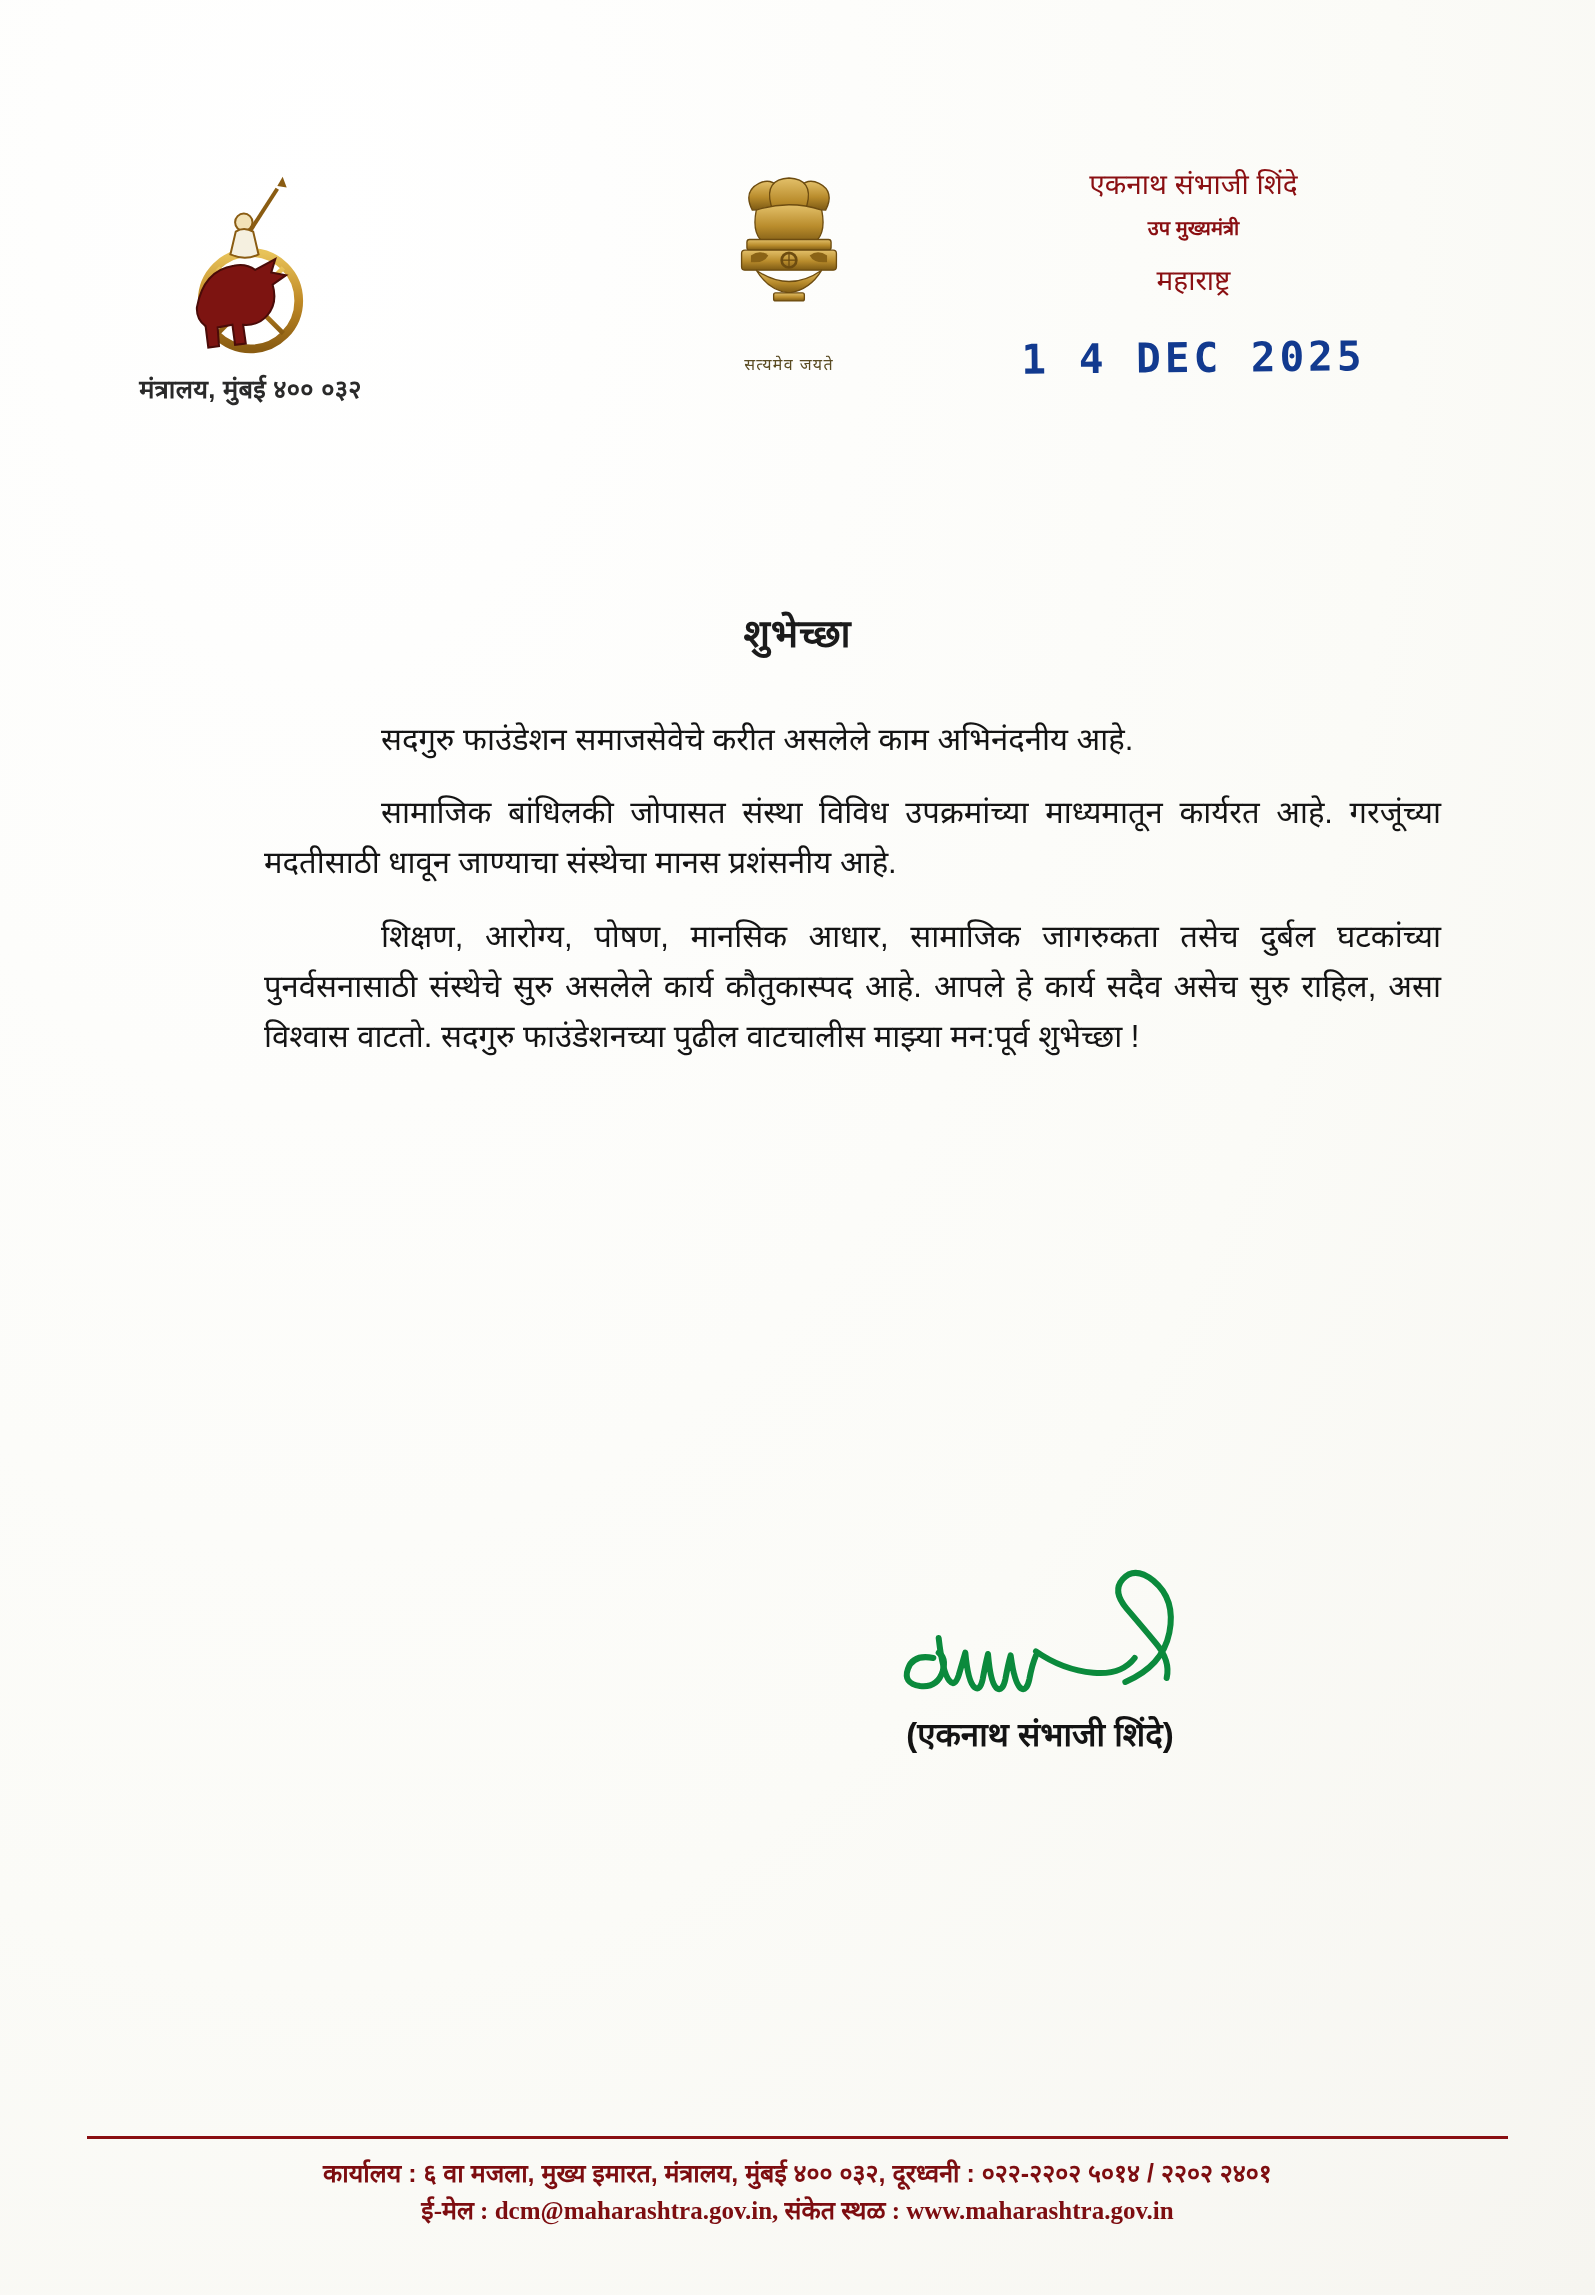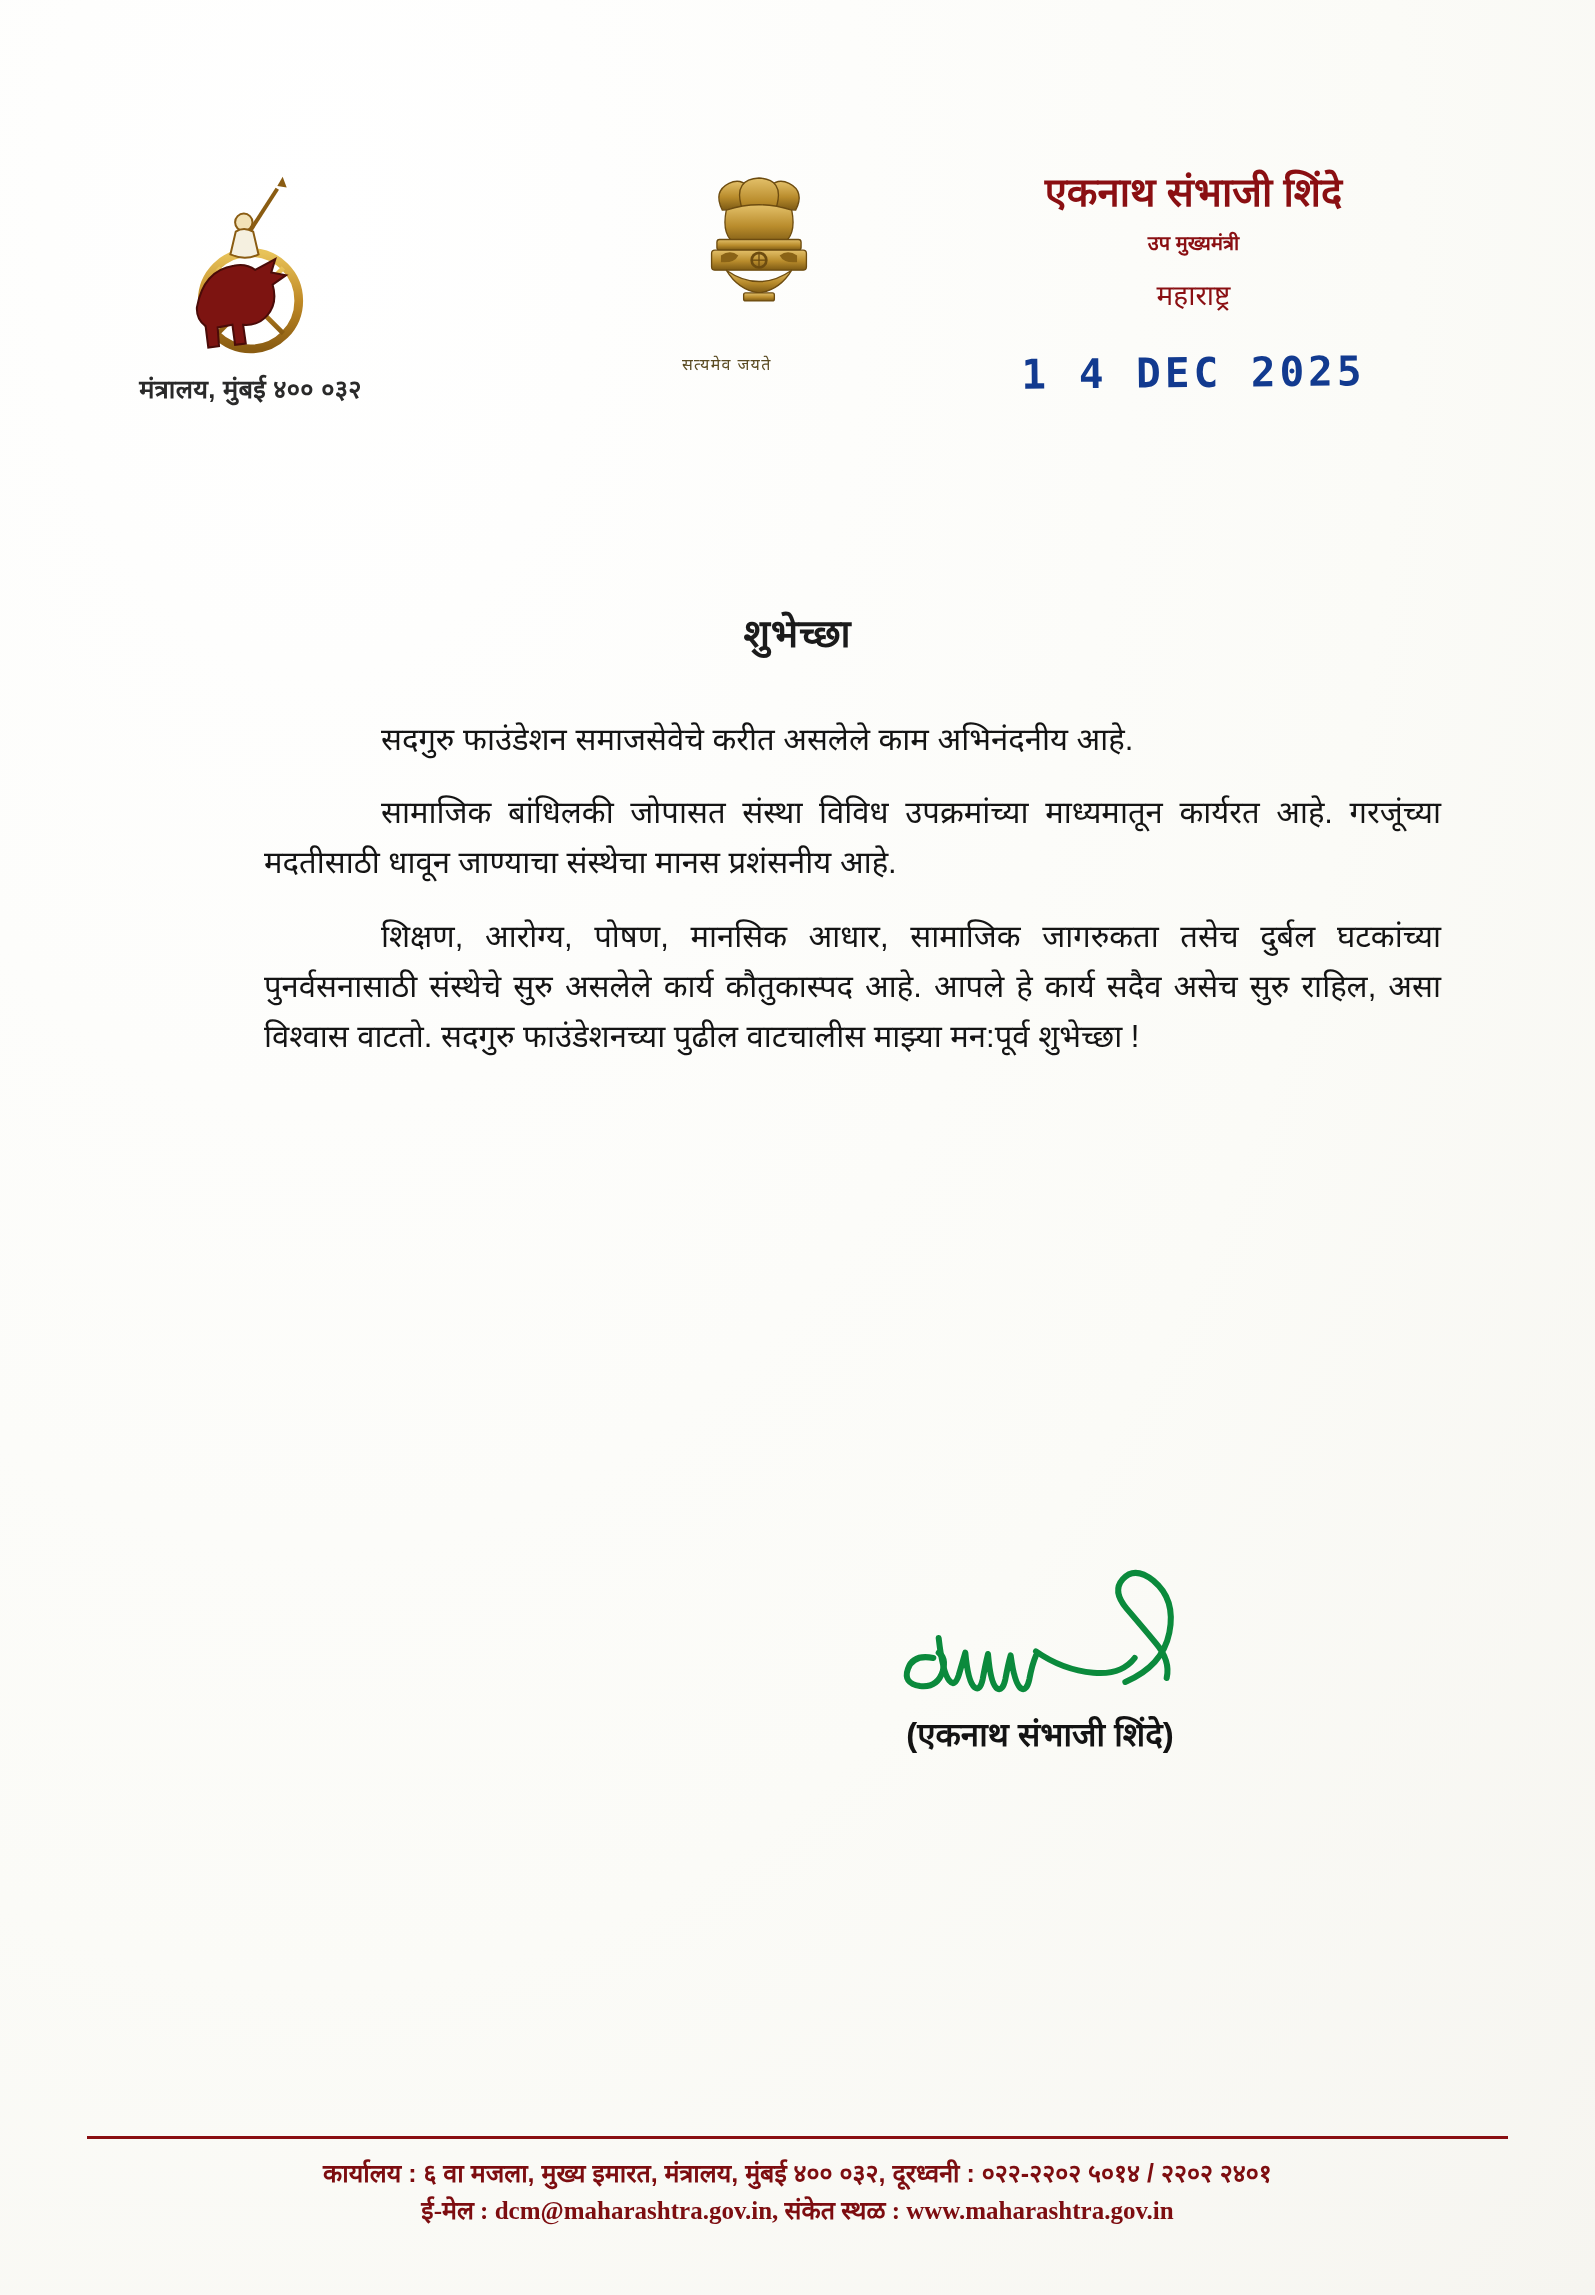--- a/index.html
+++ b/index.html
@@ -54,41 +54,42 @@
     font-family: "Liberation Sans", sans-serif;
     letter-spacing: 0.3px;
   }
 
   
   .national-emblem {
     position: absolute;
     left: 682px;
     top: 70px;
     width: 214px;
+    text-align: center;
   }
   .national-emblem .motto {
     margin-top: 4px;
     font-size: 16px;
     color: #5a4b22;
     font-family: "Liberation Sans", sans-serif;
     letter-spacing: 1.3px;
   }
 
   
   .officer-block {
     position: absolute;
     right: 124px;
     top: 67px;
     width: 555px;
     text-align: center;
     color: #8a0f12;
   }
   .officer-name {
-    font-size: 40px;
-    font-weight: bold;
+    font-size: 28px;
+    font-weight: normal;
     font-family: "Liberation Sans", sans-serif;
     line-height: 1.25;
   }
   .officer-designation {
     font-size: 20px;
     font-weight: bold;
     font-family: "Liberation Sans", sans-serif;
     margin-top: 12px;
   }
   .officer-state {

